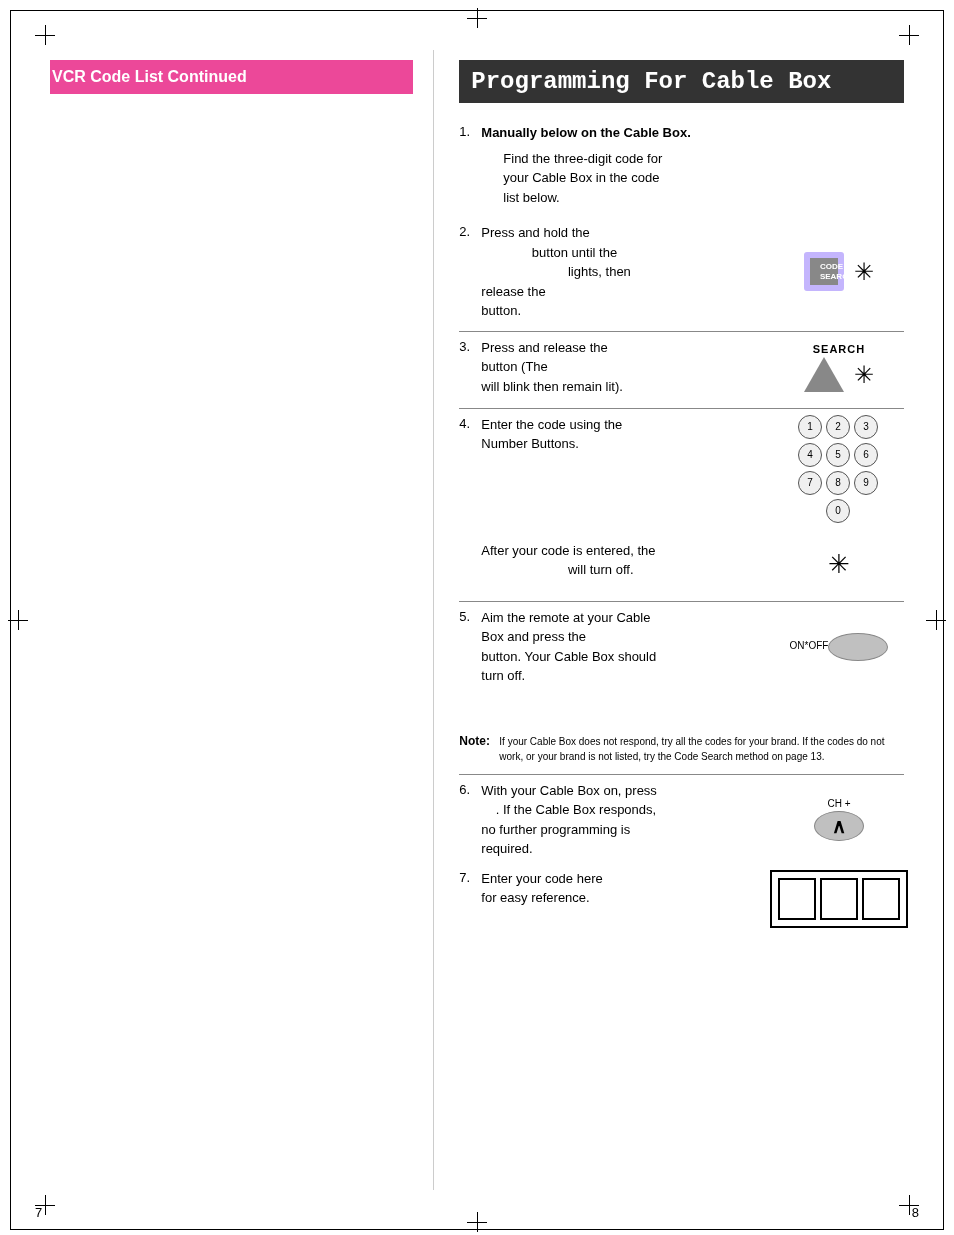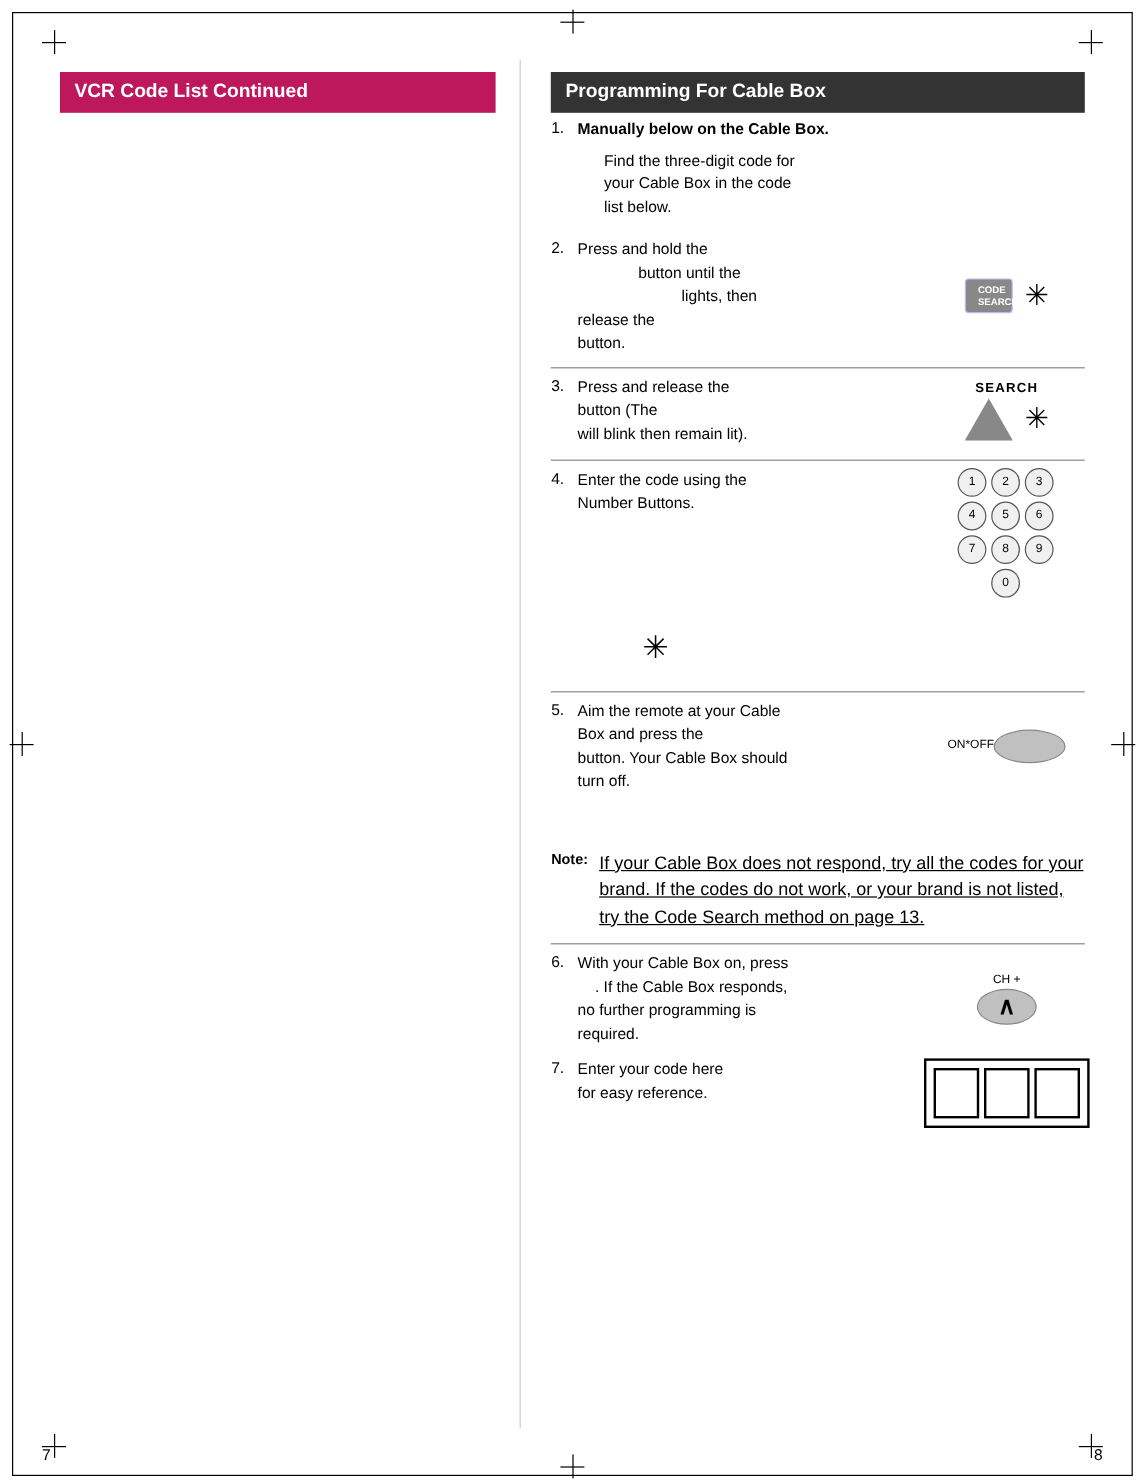--- a/index.html
+++ b/index.html
@@ -39,42 +39,43 @@
 
     
     .left-col {
       width: 45%;
       padding-right: 20px;
       border-right: 1px solid #ccc;
       padding-top: 10px;
     }
 
     .left-header {
-      background: #be185d;
+      background: #ec4899;
       color: #fff;
       font-size: 16px;
       font-weight: bold;
-      padding: 8px 12px;
+      padding: 8px 2px;
       margin-bottom: 20px;
     }
 
     
     .right-col {
       width: 55%;
       padding-left: 25px;
       padding-top: 10px;
     }
 
     .right-header {
       background: #333;
       color: #fff;
-      font-size: 16px;
+      font-size: 24px;
       font-weight: bold;
       padding: 8px 12px;
-      margin-bottom: 4px;
+      margin-bottom: 20px;
+      font-family: Liberation Mono, monospace;
     }
 
     .step-number {
       font-size: 13px;
       min-width: 22px;
       padding-top: 1px;
     }
 
     .step-text {
       font-size: 13px;
@@ -113,21 +114,21 @@
     .code-search-btn {
       background: #888;
       color: #fff;
       font-size: 9px;
       font-weight: bold;
       padding: 4px 10px;
       border-radius: 3px;
       text-align: center;
       width: 40px;
       line-height: 1.2;
-      border: 1px solid #c4b5fd;
+      border: 6px solid #c4b5fd;
     }
 
     
     .cable-label {
       font-size: 11px;
       font-weight: bold;
       letter-spacing: 1px;
       text-align: center;
       margin-bottom: 2px;
     }
@@ -219,24 +220,23 @@
       margin-top: 48px;
     }
 
     .note-label {
       font-size: 12px;
       font-weight: bold;
       min-width: 32px;
     }
 
     .note-text {
-      font-size: 15px;
+      font-size: 10px;
       line-height: 1.5;
       flex: 1;
-      text-decoration: underline;
     }
 
     
     .page-numbers {
       position: absolute;
       bottom: 20px;
       left: 0;
       right: 0;
       display: flex;
       justify-content: space-between;
@@ -403,20 +403,26 @@
             <div class="numpad-btn">7</div>
             <div class="numpad-btn">8</div>
             <div class="numpad-btn">9</div>
             <div style="grid-column:2;" class="numpad-btn">0</div>
           </div>
         </div>
       </div>
 
       <div style="display:flex; margin-bottom:6px;">
         <span style="min-width:22px;"></span>
+        <div class="text-side">
+          <div class="sub-text" style="margin-left:0;">
+            After your code is entered, the<br>
+            &nbsp;&nbsp;&nbsp;&nbsp;&nbsp;&nbsp;&nbsp;&nbsp;&nbsp;&nbsp;&nbsp;&nbsp;&nbsp;&nbsp;&nbsp;&nbsp;&nbsp;&nbsp;&nbsp;&nbsp;&nbsp;&nbsp;&nbsp;&nbsp;will turn off.
+          </div>
+        </div>
         <div class="illus-side">
           <span class="sunburst" style="font-size:26px;">✳</span>
         </div>
       </div>
 
       <hr class="full-divider">
 
       <div class="step-row">
         <span class="step-number">5.</span>
         <div class="text-side">

